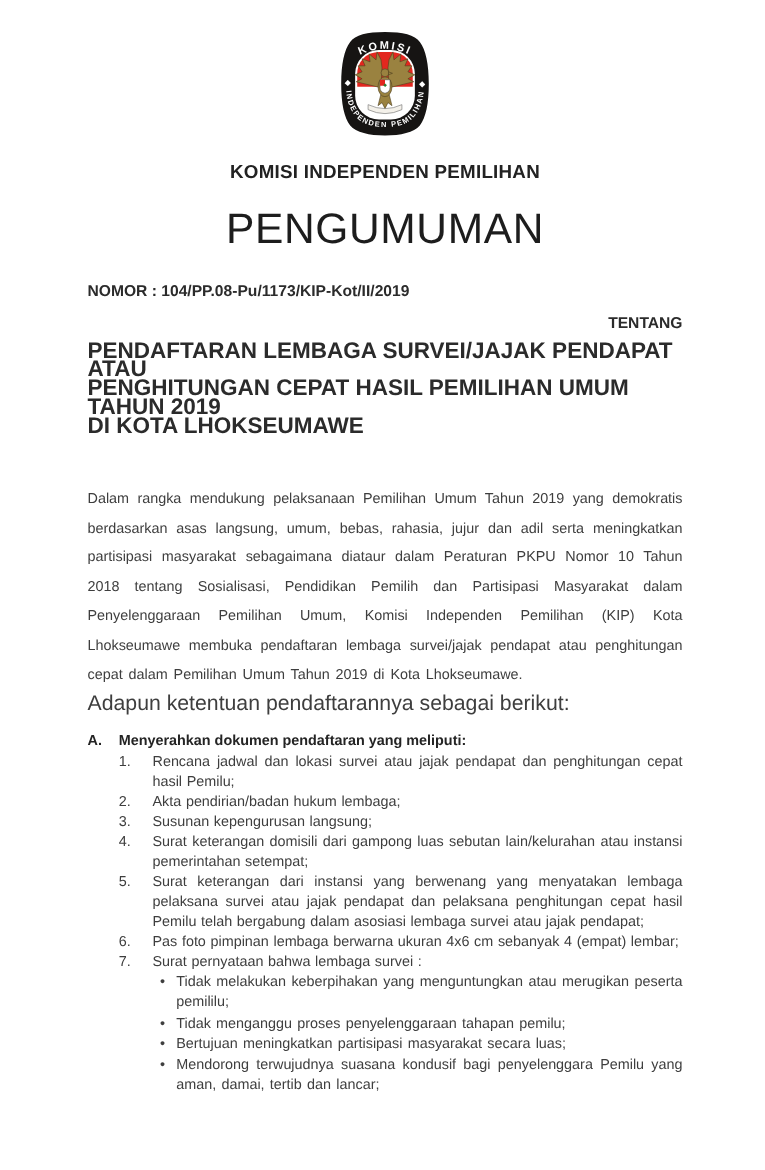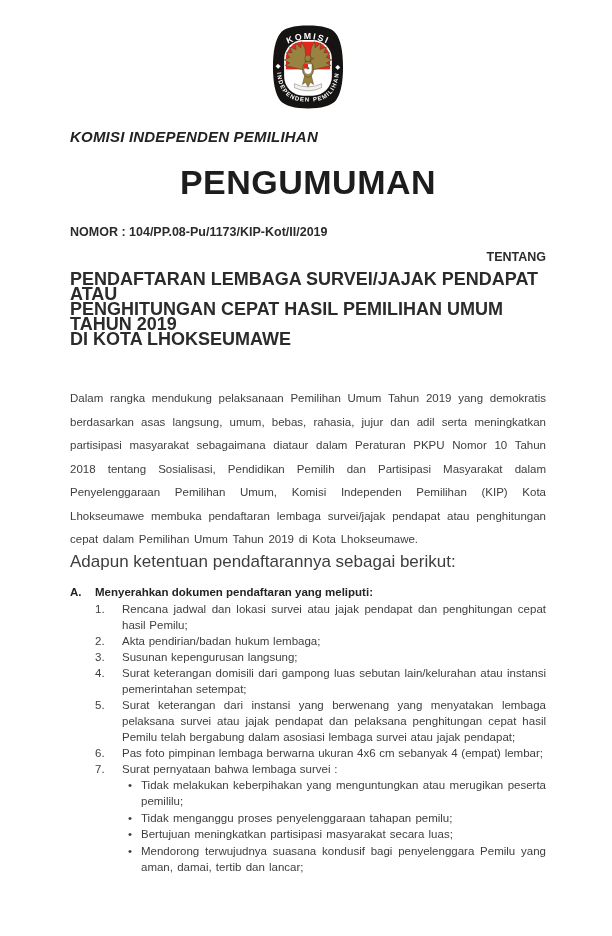--- a/index.html
+++ b/index.html
@@ -15,32 +15,32 @@
     overflow: hidden;
     color: #3e3e3e;
   }
   .content { padding: 24px 66px 0 70px; }
 
   .logo-wrap { text-align: center; }
   .logo-wrap svg { display: inline-block; }
 
   .org {
     margin-top: 13px;
+    text-align: center;
     font-weight: bold;
     font-size: 15px;
     line-height: 19px;
     color: #222222;
     letter-spacing: 0.2px;
-    font-style: italic;
   }
 
   .doc-title {
     margin-top: 16px;
     text-align: center;
-    font-weight: bold;
+    font-weight: normal;
     font-size: 34px;
     line-height: 40px;
     color: #1d1d1d;
     letter-spacing: 0.5px;
   }
 
   .nomor {
     margin-top: 23px;
     font-weight: bold;
     font-size: 12.5px;

